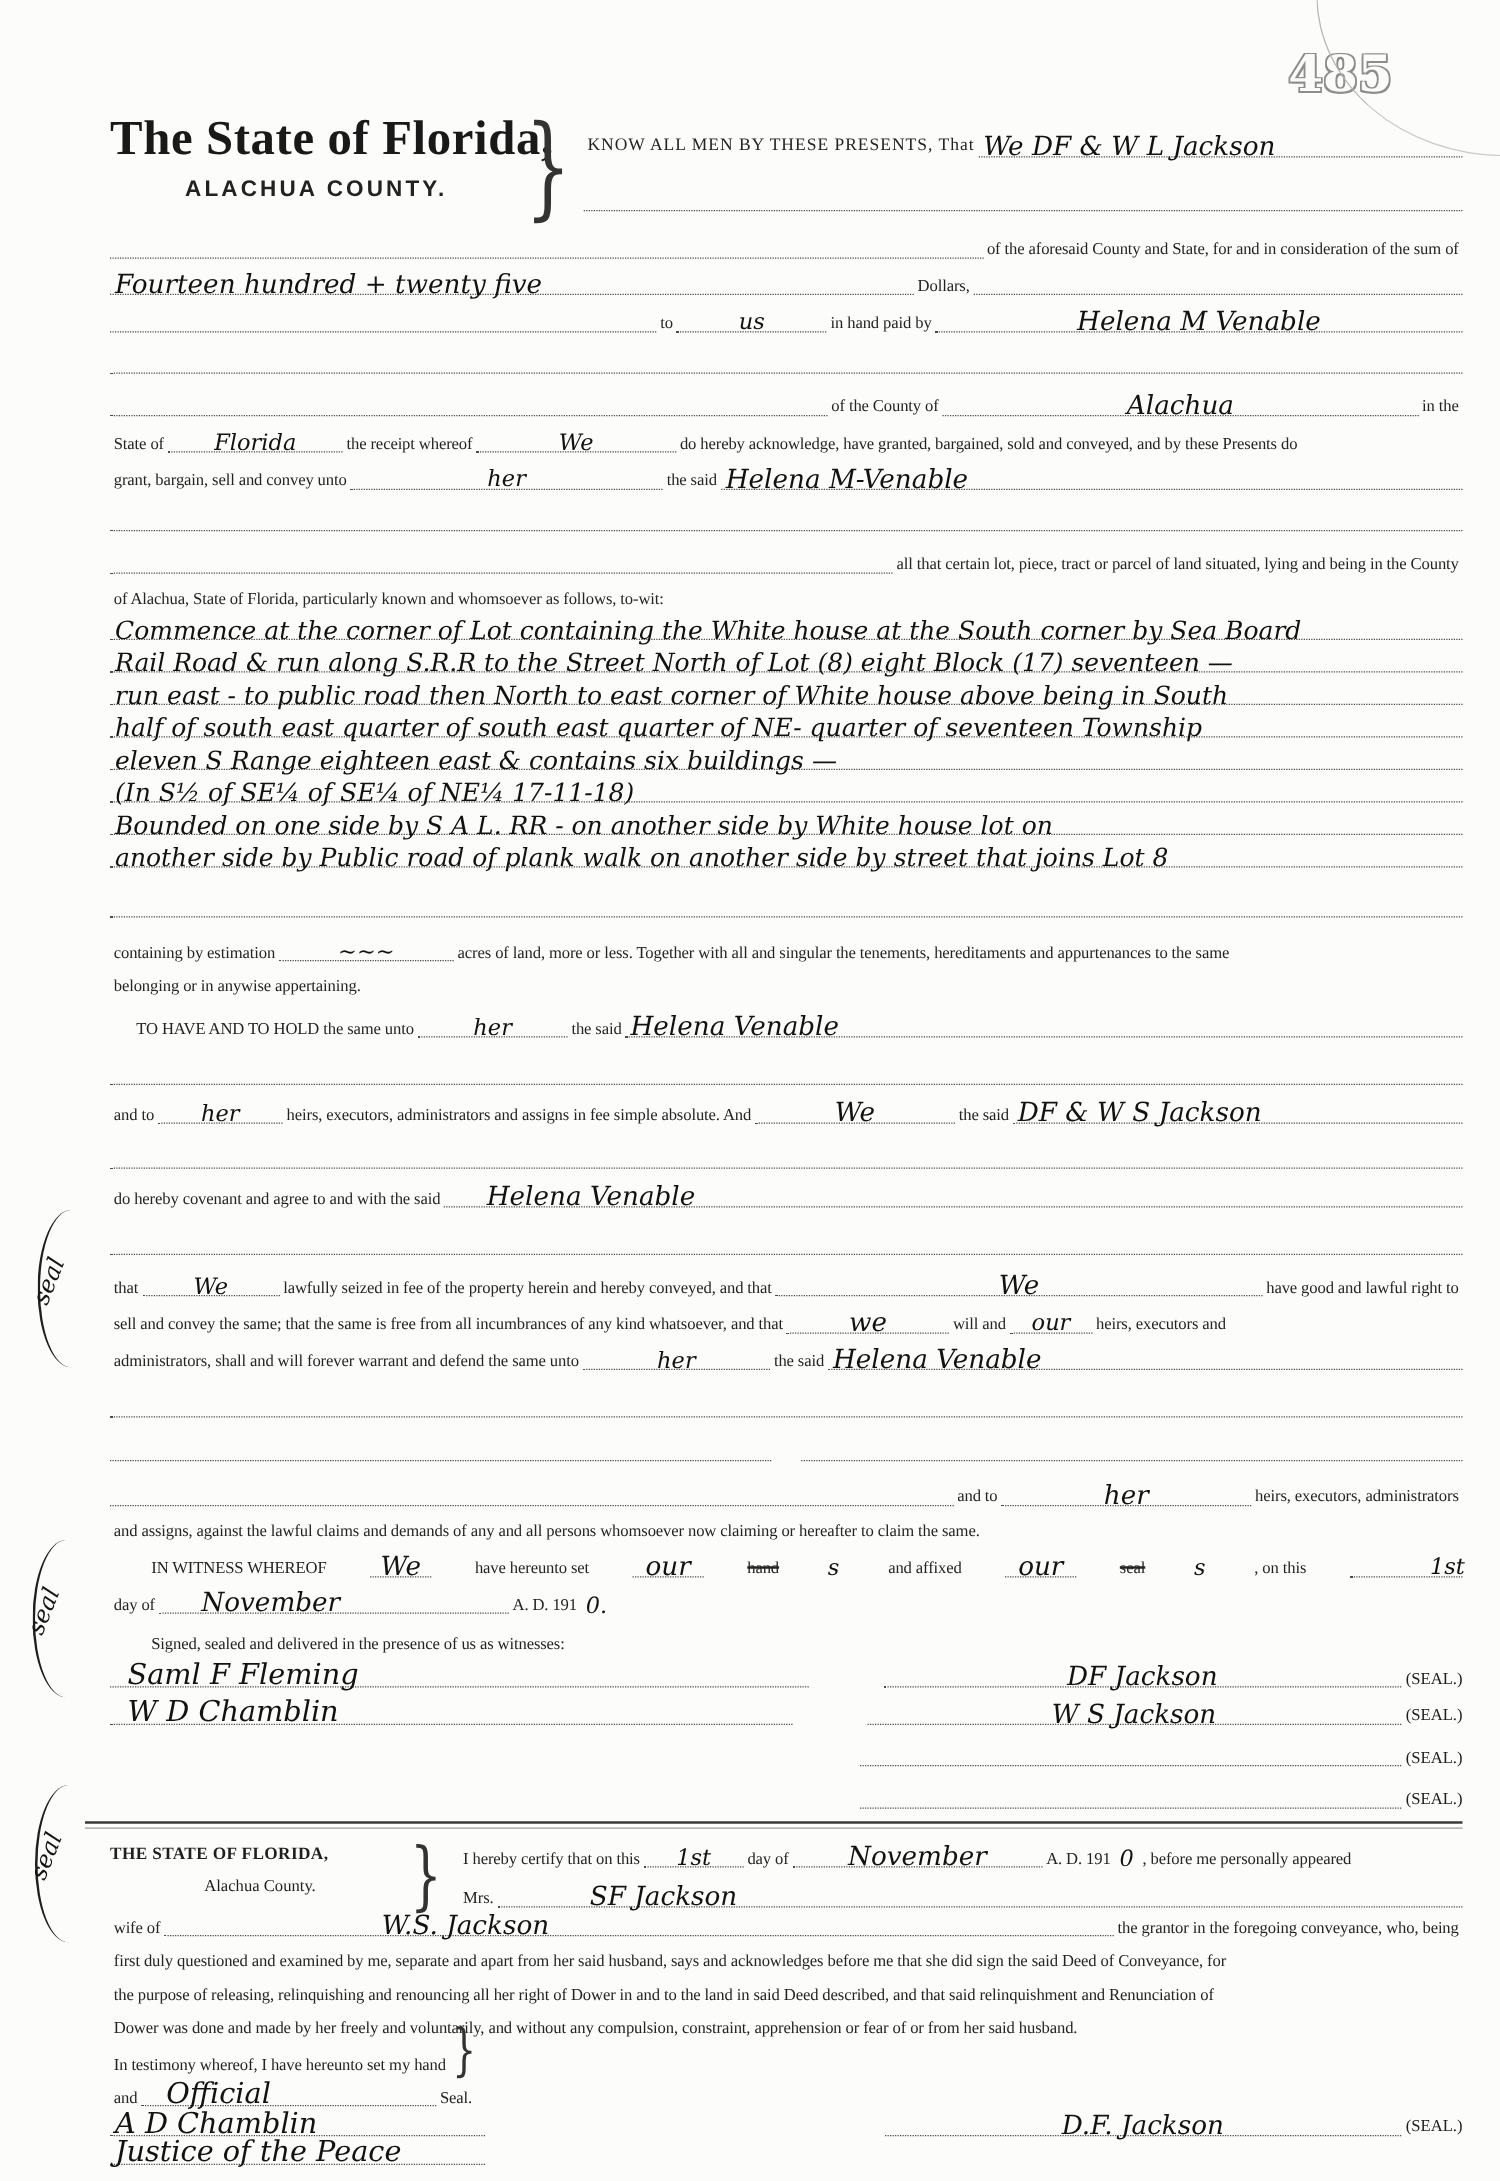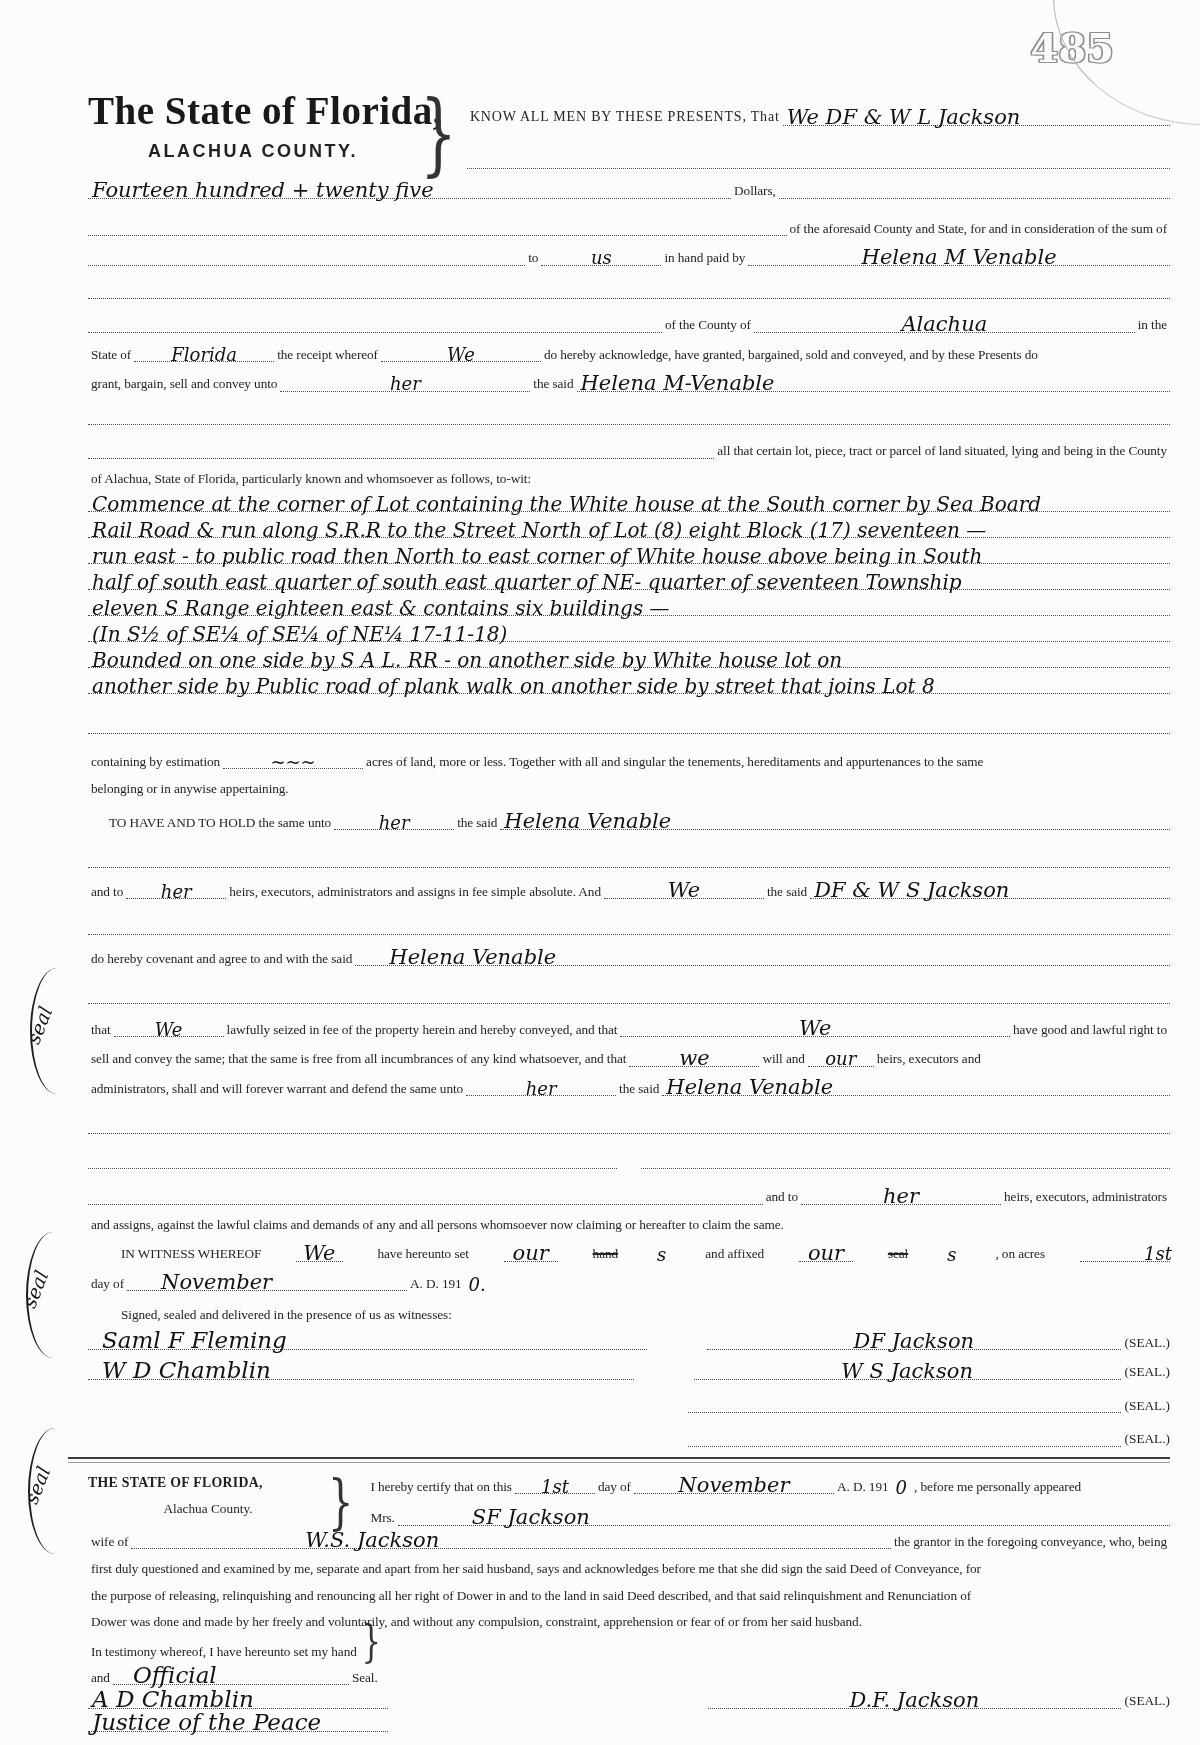--- a/index.html
+++ b/index.html
@@ -1,20 +1,20 @@
 <!DOCTYPE html>
 <html><head>
 <meta charset="utf-8">
 <style>
   html,body{margin:0;padding:0;background:#e9e9e6;}
   .page{position:relative;width:1200px;height:1745px;background:#fcfcfa;overflow:hidden;
         font-family:"Liberation Serif",serif;color:#1f1f1f;}
   .content{position:relative;margin:0 30px 0 88px;}
   
-  .page-num{position:absolute;top:24px;right:86px;font-family:"DejaVu Serif",serif;
+  .page-num{position:absolute;top:36px;right:86px;font-family:"DejaVu Serif",serif;
             font-size:40px;font-weight:bold;color:#fbfbf9;
             text-shadow:-1.4px -1.4px 0 #8d8d8d,1.4px -1.4px 0 #8d8d8d,-1.4px 1.4px 0 #8d8d8d,1.4px 1.4px 0 #8d8d8d;}
   .corner-curve{position:absolute;top:-4px;right:-4px;width:150px;height:128px;
             border-left:1.5px solid #b4b4b2;border-bottom:1.5px solid #c9c9c7;
             border-bottom-left-radius:100% 100%;}
   
   .hdr{display:flex;align-items:flex-start;margin:88px 0 4px 0;}
   .hdr-left{width:330px;}
   .hdr-title{font-family:"Liberation Serif",serif;font-weight:bold;font-size:39px;
              letter-spacing:0.5px;color:#191919;white-space:nowrap;}
@@ -96,30 +96,30 @@
               <span class="h lg">We DF &amp; W L Jackson</span>
             </span>
           </div>
           <div class="line" style="margin-top: 20px;">
             <span class="f" style="flex-grow: 1;"></span>
           </div>
         </div>
     </div>
 
     <div id="deed-lines">
-        <div class="line" style="margin-top: 6px;">
-          <span class="f" style="flex-grow: 3; justify-content: flex-start;">
-            <span class="h lg">Fourteen hundred + twenty five</span>
-          </span>
-          <span class="p">Dollars,</span>
-          <span class="f" style="flex-grow: 4;"></span>
-        </div>
         <div class="line" style="margin-top: 14px;">
           <span class="f" style="flex-grow: 5;"></span>
           <span class="p">of the aforesaid County and State, for and in consideration of the sum of</span>
+        </div>
+        <div class="line" style="margin-top: 6px;">
+          <span class="f" style="flex-grow: 3; justify-content: flex-start;">
+            <span class="h lg">Fourteen hundred + twenty five</span>
+          </span>
+          <span class="p">Dollars,</span>
+          <span class="f" style="flex-grow: 4;"></span>
         </div>
         <div class="line" style="margin-top: 6px;">
           <span class="f" style="flex-grow: 4;"></span>
           <span class="p">to</span>
           <span class="f" style="width: 120px;">
             <span class="h">us</span>
           </span>
           <span class="p">in hand paid by</span>
           <span class="f" style="flex-grow: 2;">
             <span class="h lg">Helena M Venable</span>
@@ -304,21 +304,21 @@
             <span class="h lg">our</span>
           </span>
           <span class="p strike">hand</span>
           <span class="h">s</span>
           <span class="p">and affixed</span>
           <span class="f" style="width: 86px;">
             <span class="h lg">our</span>
           </span>
           <span class="p strike">seal</span>
           <span class="h">s</span>
-          <span class="p">, on acres</span>
+          <span class="p">, on this</span>
           <span class="f" style="flex-grow: 1; justify-content: flex-start; padding-left: 60px;">
             <span class="h">1st</span>
           </span>
         </div>
         <div class="line" style="margin-top: 6px;">
           <span class="p">day of</span>
           <span class="f" style="width: 250px; justify-content: flex-start; padding-left: 30px;">
             <span class="h lg">November</span>
           </span>
           <span class="p">A. D. 191</span>

